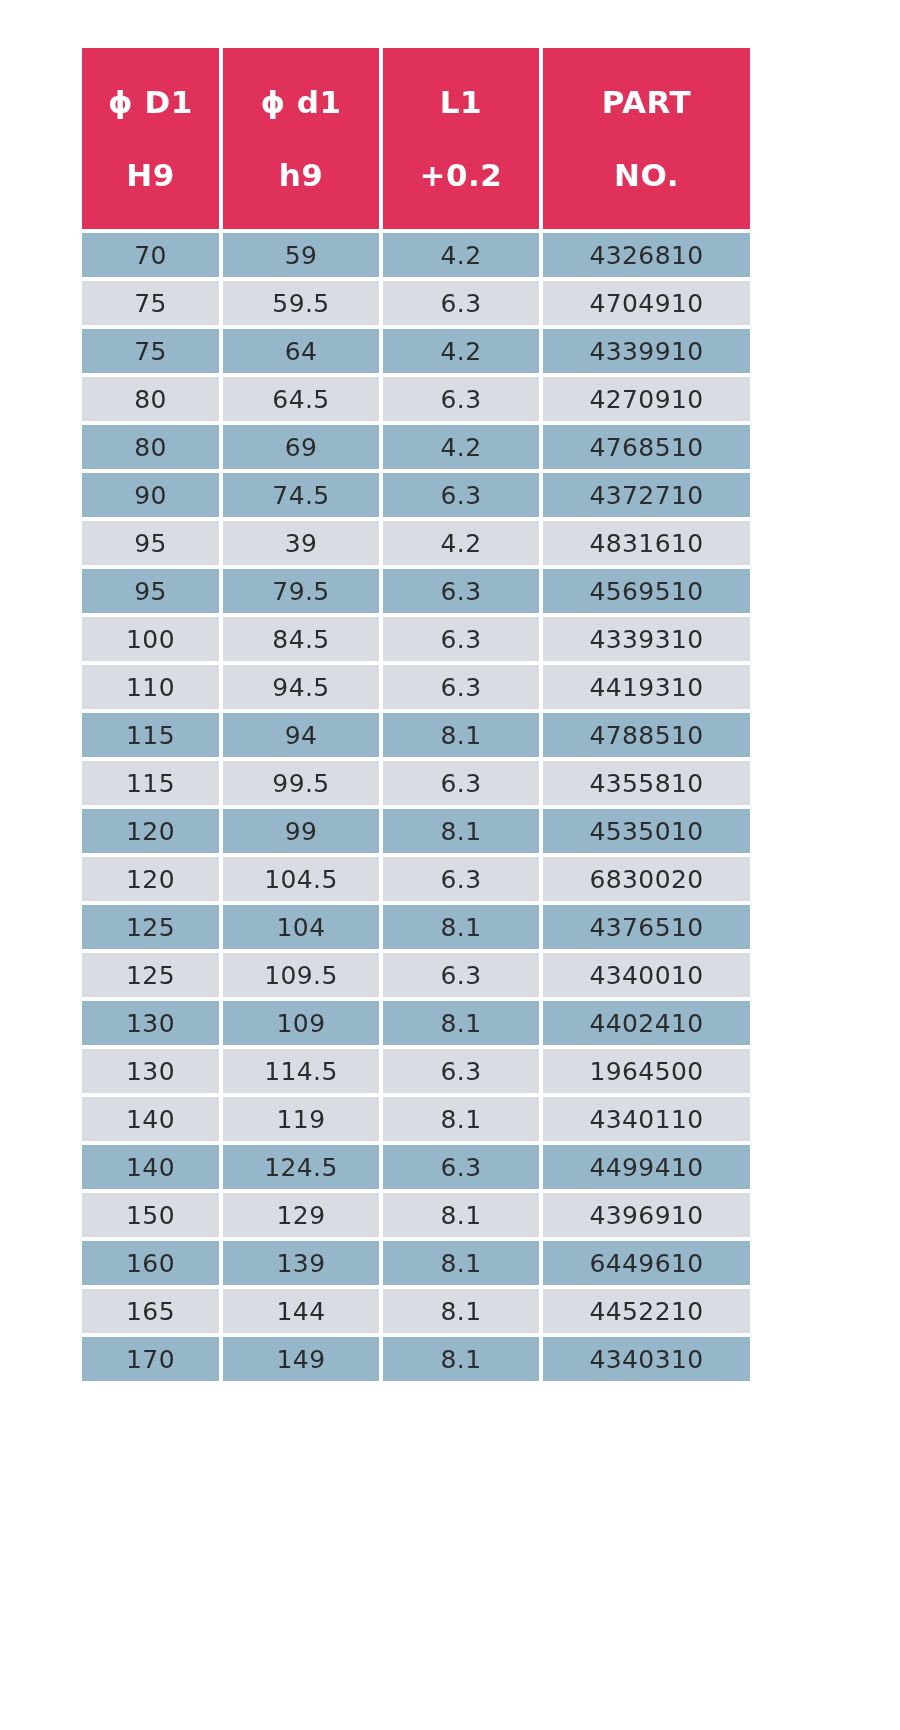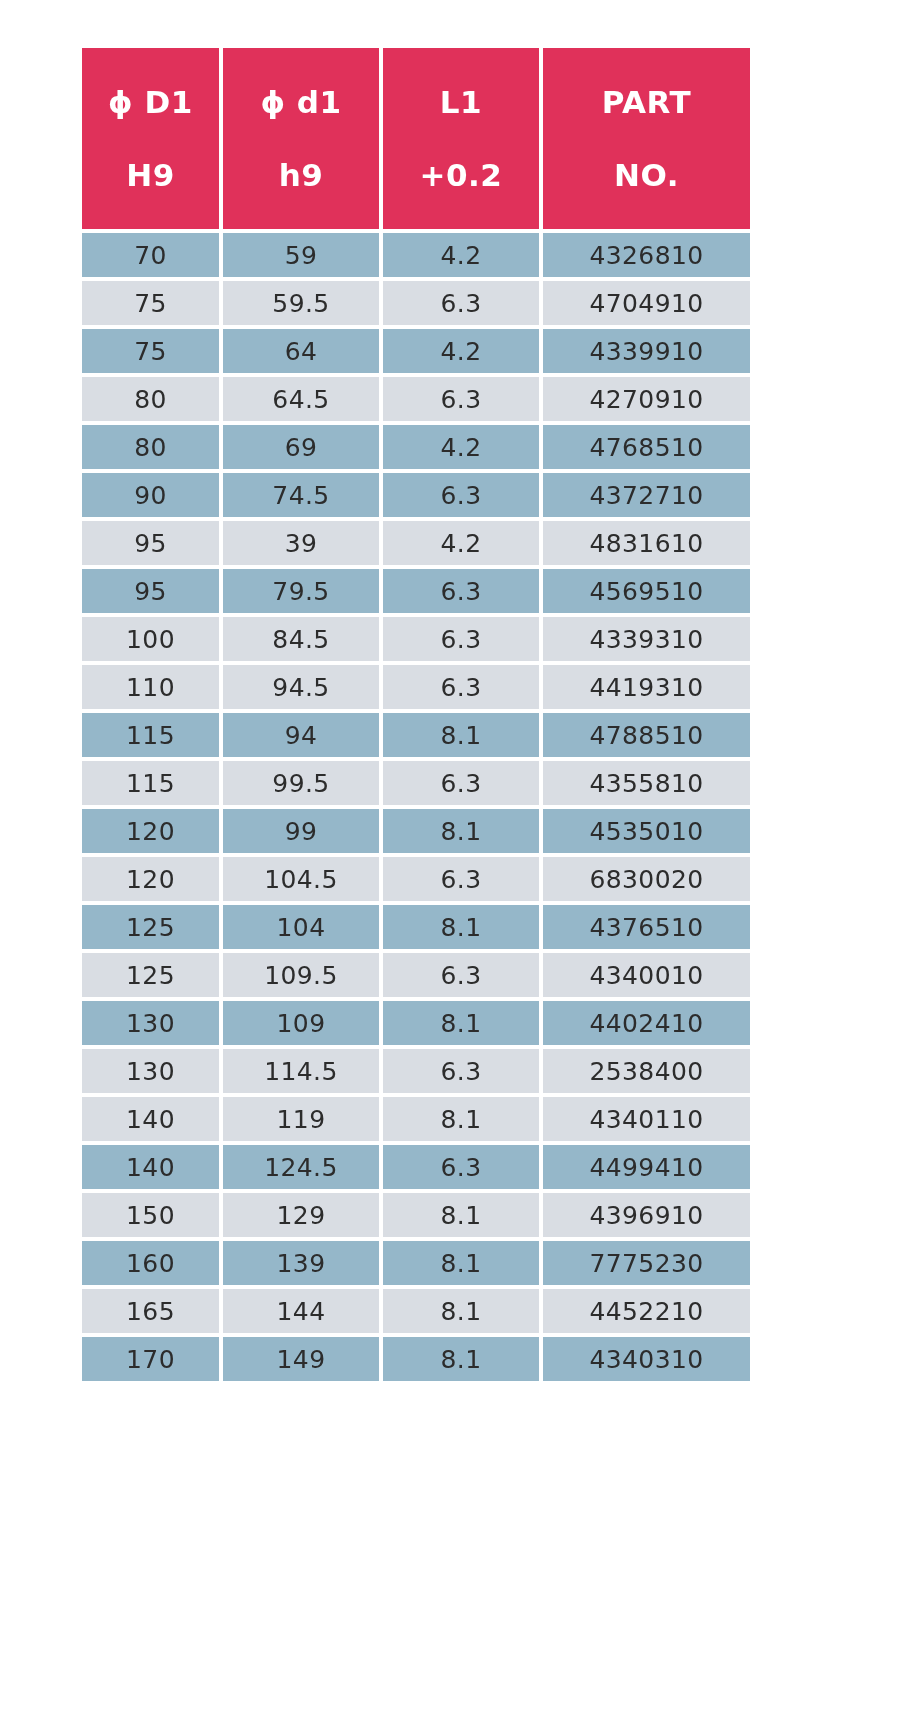--- a/index.html
+++ b/index.html
@@ -193,21 +193,21 @@
         <tr class="band-blue">
           <td>130</td>
           <td>109</td>
           <td>8.1</td>
           <td>4402410</td>
         </tr>
         <tr class="band-gray">
           <td>130</td>
           <td>114.5</td>
           <td>6.3</td>
-          <td>2538400</td>
+          <td>1964500</td>
         </tr>
         <tr class="band-gray">
           <td>140</td>
           <td>119</td>
           <td>8.1</td>
           <td>4340110</td>
         </tr>
         <tr class="band-blue">
           <td>140</td>
           <td>124.5</td>
@@ -217,21 +217,21 @@
         <tr class="band-gray">
           <td>150</td>
           <td>129</td>
           <td>8.1</td>
           <td>4396910</td>
         </tr>
         <tr class="band-blue">
           <td>160</td>
           <td>139</td>
           <td>8.1</td>
-          <td>7775230</td>
+          <td>6449610</td>
         </tr>
         <tr class="band-gray">
           <td>165</td>
           <td>144</td>
           <td>8.1</td>
           <td>4452210</td>
         </tr>
         <tr class="band-blue">
           <td>170</td>
           <td>149</td>

